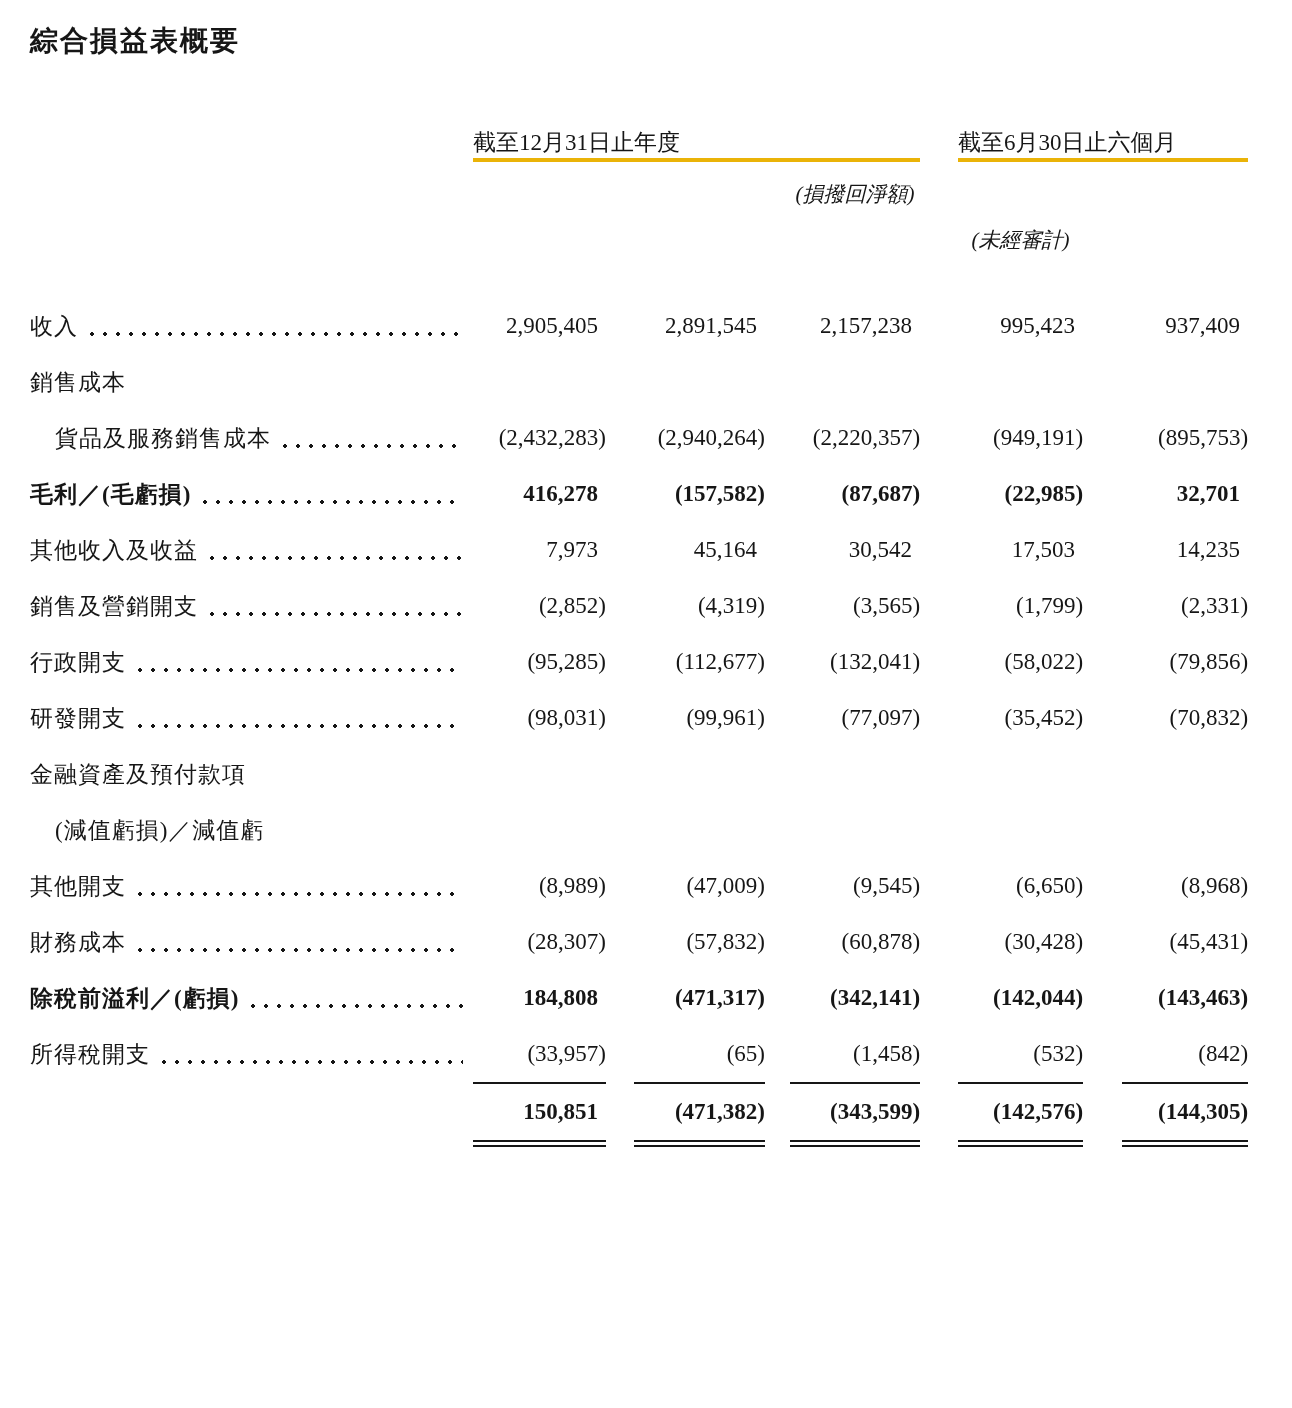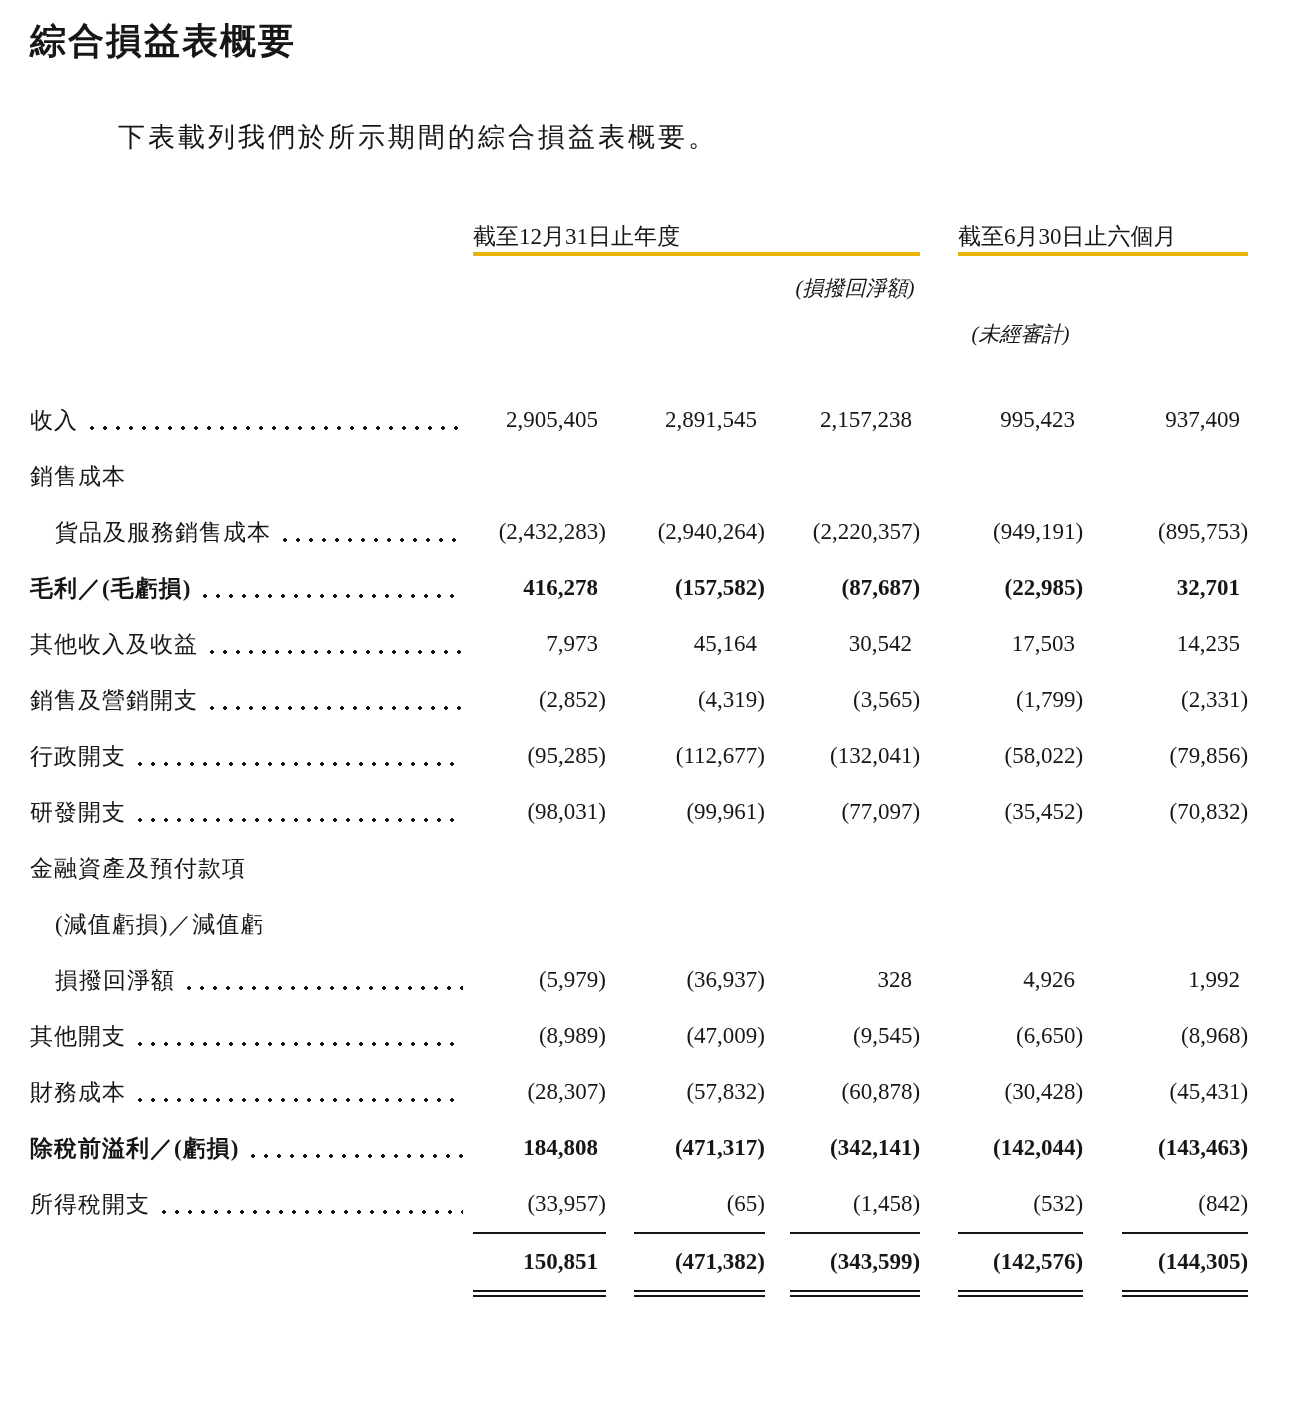--- a/index.html
+++ b/index.html
@@ -14,21 +14,21 @@
     height: 1408px;
     background: #ffffff;
     font-family: "Liberation Serif", "DejaVu Serif", serif;
     overflow: hidden;
     box-sizing: border-box;
     padding: 22px 44px 0 30px;
   }
   .doc-title {
     font-family: "Liberation Sans", "DejaVu Sans", sans-serif;
     font-weight: 700;
-    font-size: 36px;
+    font-size: 28px;
     line-height: 38px;
     letter-spacing: 2px;
     margin: 0;
   }
   .intro {
     font-size: 27px;
     line-height: 34px;
     margin: 60px 0 0 0;
     text-indent: 88px;
     letter-spacing: 3px;
@@ -100,21 +100,20 @@
   tr.rule-double td.num { border-bottom: 7px double #161616; }
   td.gapcell { border: none; }
 </style>
 </head>
 <body>
 
 <div class="page">
 
   <h1 class="doc-title">綜合損益表概要</h1>
 
-  <p class="intro">下表載列我們於所示期間的綜合損益表概要。</p>
 
   <table class="fin">
     <colgroup>
       <col style="width:443px">
       <col style="width:133px">
       <col style="width:28px">
       <col style="width:131px">
       <col style="width:25px">
       <col style="width:130px">
       <col style="width:38px">
@@ -282,37 +281,20 @@
         </tr>
         <tr class="data-row">
           <td class="label ind1">
             <div class="labwrap">
               <span class="label-text">(減值虧損)／減值虧</span>
             </div>
           </td>
           <td colspan="9"></td>
         </tr>
         <tr class="data-row">
-          <td class="label ind1">
-            <div class="labwrap">
-              <span class="label-text">損撥回淨額</span>
-              <span class="leader"></span>
-            </div>
-          </td>
-          <td class="num">(5,979)</td>
-          <td class="gapcell"></td>
-          <td class="num">(36,937)</td>
-          <td class="gapcell"></td>
-          <td class="num no-paren">328</td>
-          <td class="gapcell"></td>
-          <td class="num no-paren">4,926</td>
-          <td class="gapcell"></td>
-          <td class="num no-paren">1,992</td>
-        </tr>
-        <tr class="data-row">
           <td class="label">
             <div class="labwrap">
               <span class="label-text">其他開支</span>
               <span class="leader"></span>
             </div>
           </td>
           <td class="num">(8,989)</td>
           <td class="gapcell"></td>
           <td class="num">(47,009)</td>
           <td class="gapcell"></td>

